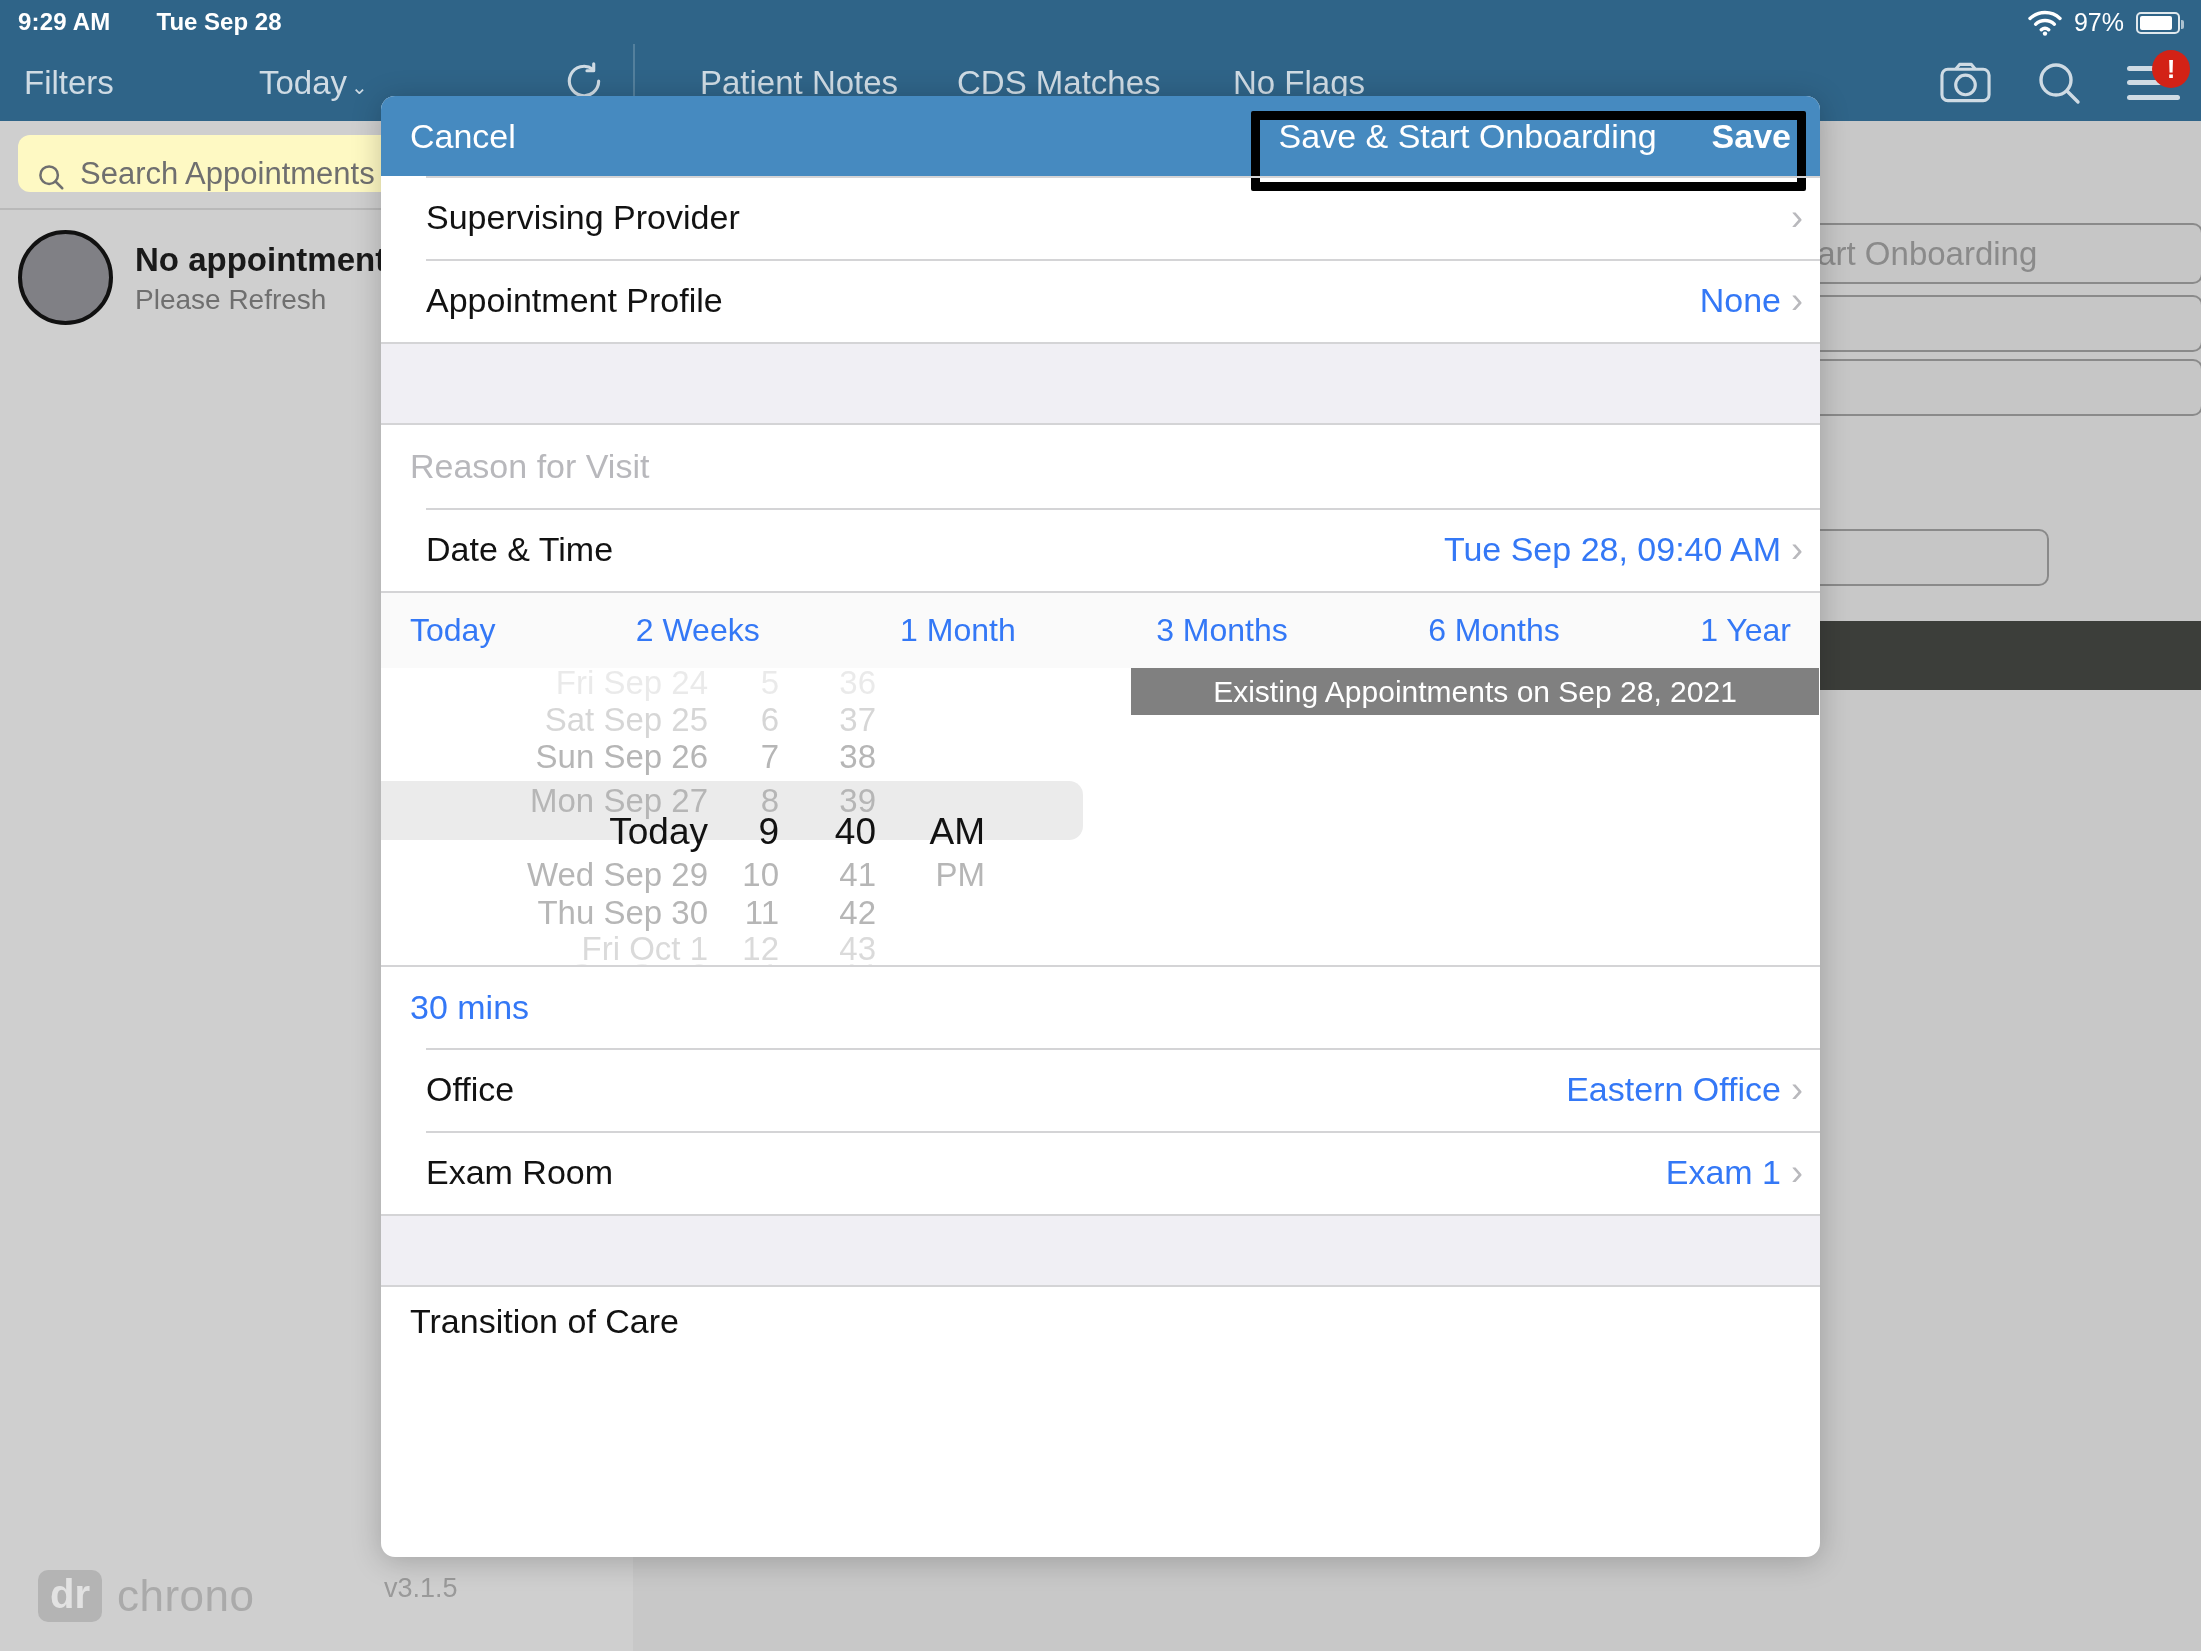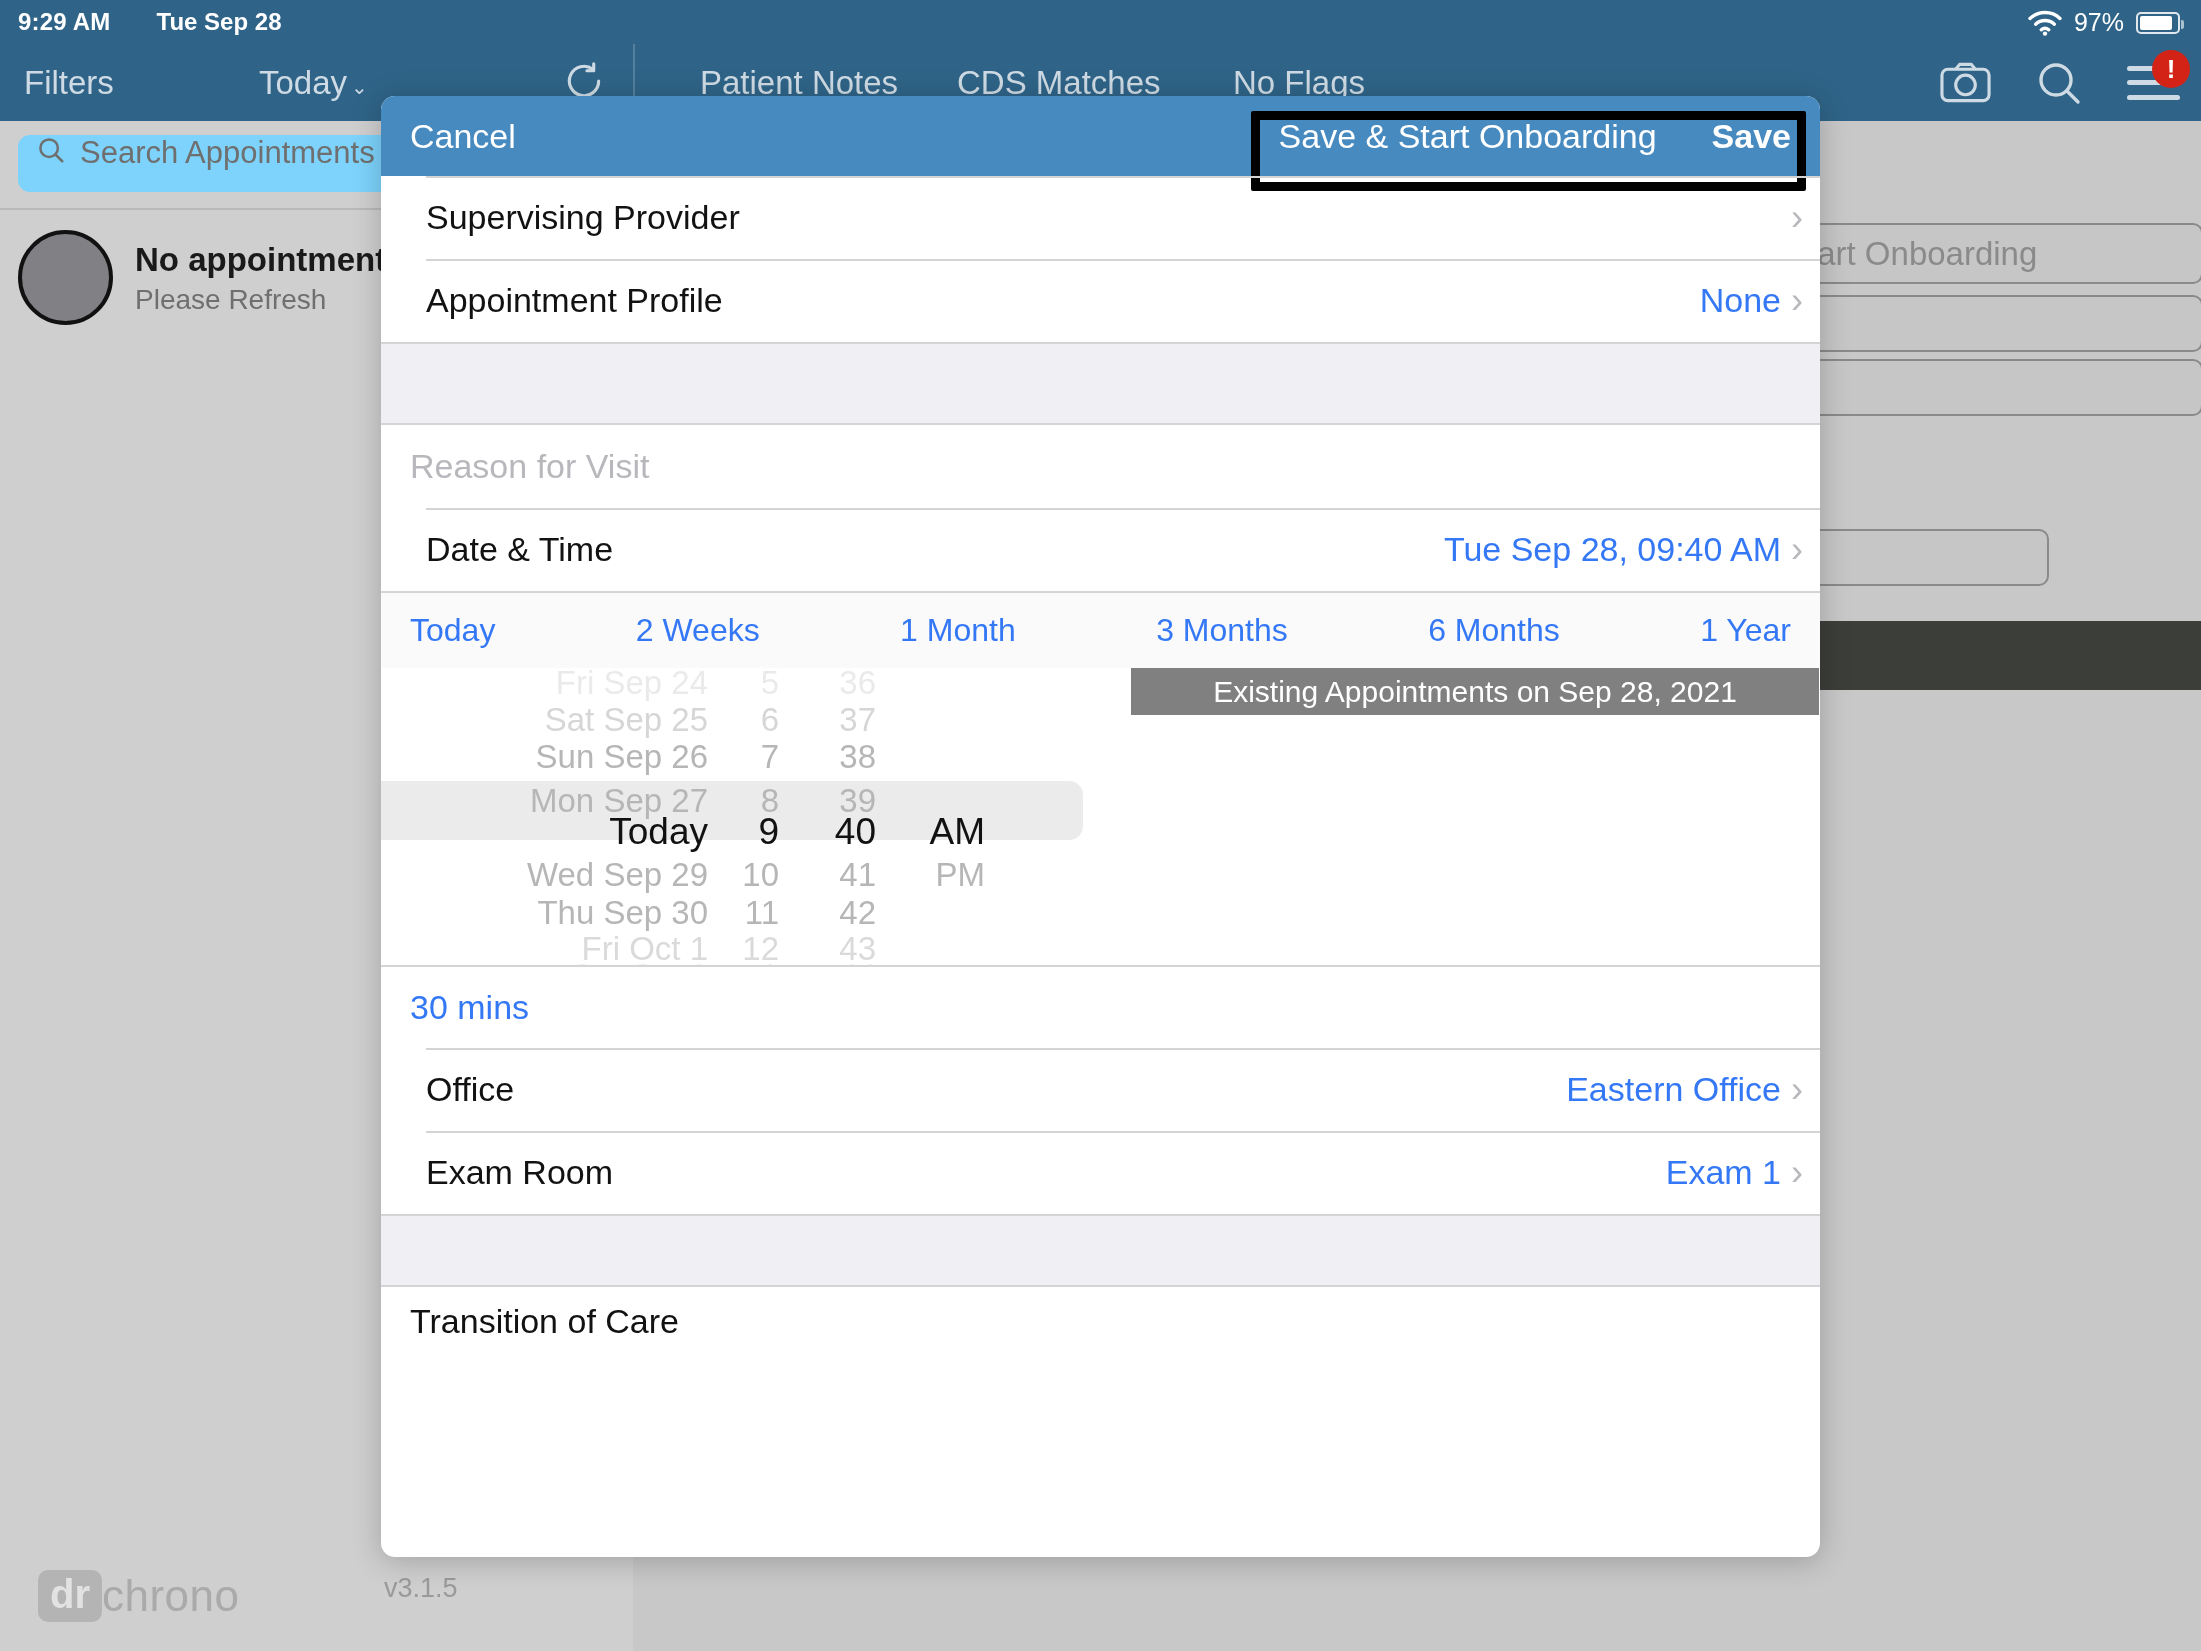--- a/index.html
+++ b/index.html
@@ -61,34 +61,34 @@
   .hamburger { position:relative; width:53px; height:34px; display:flex; flex-direction:column; justify-content:space-between; }
   .hamburger i { display:block; height:5px; background:#cfdbe4; border-radius:3px; }
   .hamburger i:nth-child(1){ width:46px; }
   .hamburger i:nth-child(2){ width:53px; }
   .hamburger i:nth-child(3){ width:53px; }
 
   
   .left-panel { position:absolute; top:121px; left:0; width:633px; height:1531px; background:#cfcfcf; }
   .search-wrap { padding:14px 18px 16px 18px; }
   .search-box {
-    height:57px; background:#7dd3fc; border-radius:12px;
-    display:flex; align-items:flex-start; padding:0 18px; gap:14px;
+    height:57px; background:#fef9c3; border-radius:12px;
+    display:flex; align-items:flex-end; padding:0 18px; gap:14px;
   }
   .search-ph { color:#6f6f6f; font-size:31px; }
   .list-sep { height:2px; background:#b9b9b9; }
   .appt-row { display:flex; align-items:center; padding:20px 18px; gap:22px; }
   .avatar-circ {
     width:95px; height:95px; border-radius:50%;
     background:#808085; border:4px solid #111;
   }
   .appt-title { font-size:33px; font-weight:bold; color:#1a1a1a; line-height:1.25; }
   .appt-sub { font-size:28px; color:#6f6f6f; margin-top:4px; }
 
-  .footer-logo { position:absolute; left:38px; bottom:30px; display:flex; align-items:center; gap:0; }
+  .footer-logo { position:absolute; left:38px; bottom:30px; display:flex; align-items:center; gap:15px; }
   .dr-badge {
     background:#b4b4b4; color:#e2e2e2; font-size:40px; font-weight:bold;
     border-radius:10px; padding:4px 12px 8px 12px; line-height:1;
   }
   .chrono-word { color:#aaa; font-size:44px; letter-spacing:0.5px; }
   .version-txt { position:absolute; left:384px; bottom:48px; color:#9a9a9a; font-size:27px; }
 
   
   .right-panel { position:absolute; top:121px; left:633px; width:1569px; height:1531px; background:#c8c8c8; }
   .rp-text { position:absolute; color:#1a1a1a; font-size:33px; }

